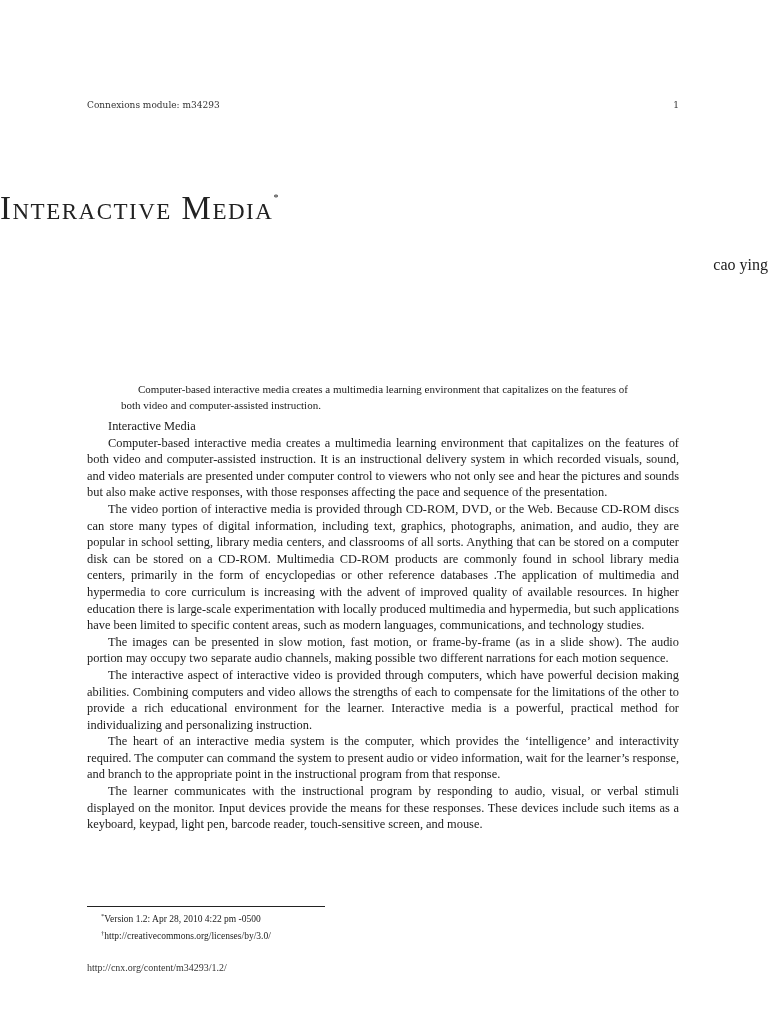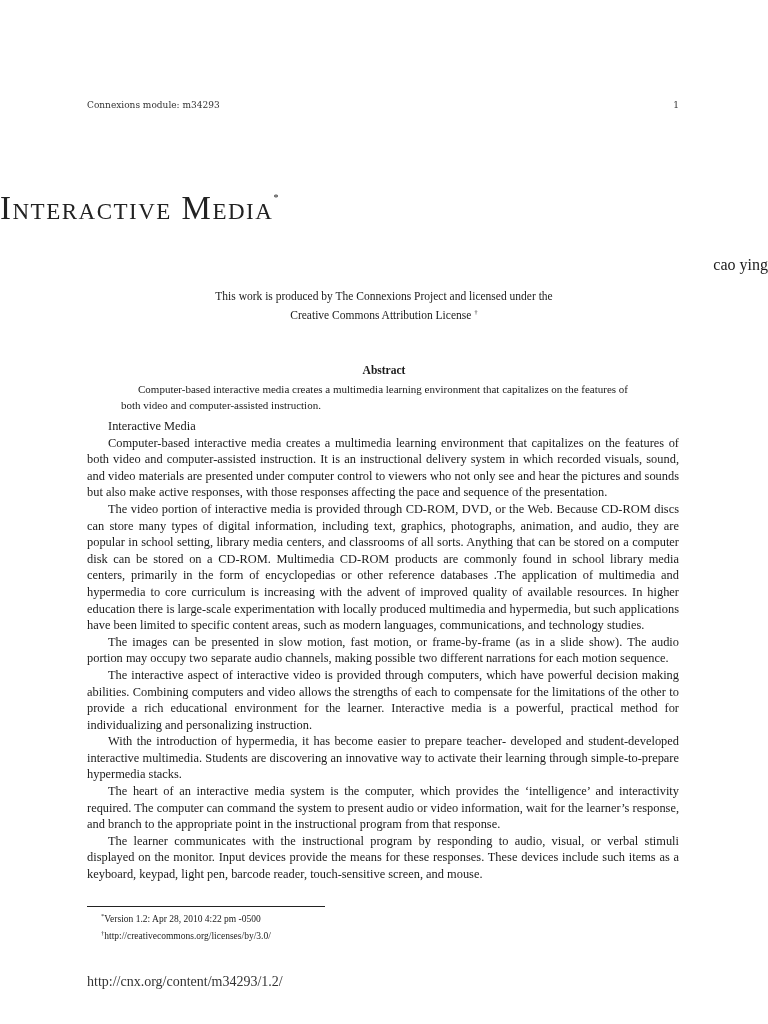--- a/index.html
+++ b/index.html
@@ -24,56 +24,47 @@
                    font-family: "Liberation Serif", serif; font-size: 11px; line-height: 15.5px; text-indent: 17px; }
   .body { position: absolute; top: 418px; left: 87px; width: 592px;
           font-family: "Liberation Serif", serif; font-size: 12.4px; line-height: 16.6px; text-align: justify; }
   .body .section-label { text-indent: 21px; margin: 0; }
   .body p { margin: 0; text-indent: 21px; }
   .footnote-rule { position: absolute; top: 906px; left: 87px; width: 238px; height: 0; border-top: 1px solid #222; }
   .footnotes { position: absolute; top: 909px; left: 87px; width: 400px;
                font-family: "Liberation Serif", serif; font-size: 9.5px; line-height: 13px; }
   .footnotes div { padding-left: 14px; }
   .footnotes sup { font-size: 6.5px; }
-  .page-footer { position: absolute; top: 962px; left: 87px; font-family: "Liberation Serif", serif; font-size: 14px; color: #333; margin-top: 12px; }
+  .page-footer { position: absolute; top: 962px; left: 87px; font-family: "Liberation Serif", serif; font-size: 10px; color: #333; }
 </style>
 </head>
 <body>
 
 <div class="page">
 
   <div class="running-head">
     <span class="left">Connexions module: m34293</span>
     <span class="right">1</span>
   </div>
 
   <div class="title">
     <span>Interactive Media</span><sup>*</sup>
   </div>
 
   <div class="author">cao ying</div>
 
-  <div class="license">
-    <div>This work is produced by The Connexions Project and licensed under the</div>
-    <div>
-      <span>Creative Commons Attribution License</span>
-      <sup>†</sup>
-    </div>
-  </div>
 
-  <div class="abstract-head">Abstract</div>
   <div class="abstract-body">Computer-based interactive media creates a multimedia learning environment that capitalizes on the features of both video and computer-assisted instruction.</div>
 
   <div class="body">
     <p class="section-label">Interactive Media</p>
     <p>Computer-based interactive media creates a multimedia learning environment that capitalizes on the features of both video and computer-assisted instruction. It is an instructional delivery system in which recorded visuals, sound, and video materials are presented under computer control to viewers who not only see and hear the pictures and sounds but also make active responses, with those responses affecting the pace and sequence of the presentation.</p>
     <p>The video portion of interactive media is provided through CD-ROM, DVD, or the Web. Because CD-ROM discs can store many types of digital information, including text, graphics, photographs, animation, and audio, they are popular in school setting, library media centers, and classrooms of all sorts. Anything that can be stored on a computer disk can be stored on a CD-ROM. Multimedia CD-ROM products are commonly found in school library media centers, primarily in the form of encyclopedias or other reference databases .The application of multimedia and hypermedia to core curriculum is increasing with the advent of improved quality of available resources. In higher education there is large-scale experimentation with locally produced multimedia and hypermedia, but such applications have been limited to specific content areas, such as modern languages, communications, and technology studies.</p>
     <p>The images can be presented in slow motion, fast motion, or frame-by-frame (as in a slide show). The audio portion may occupy two separate audio channels, making possible two different narrations for each motion sequence.</p>
     <p>The interactive aspect of interactive video is provided through computers, which have powerful decision making abilities. Combining computers and video allows the strengths of each to compensate for the limitations of the other to provide a rich educational environment for the learner. Interactive media is a powerful, practical method for individualizing and personalizing instruction.</p>
-    <p>With the introduction of hypermedia, it has become easier to prepare teacher- developed and student-developed interactive multimedia. Students are discovering an innovative way to activate their learning through simple-to-prepare hypermedia stacks.</p>
     <p>The heart of an interactive media system is the computer, which provides the ‘intelligence’ and interactivity required. The computer can command the system to present audio or video information, wait for the learner’s response, and branch to the appropriate point in the instructional program from that response.</p>
     <p>The learner communicates with the instructional program by responding to audio, visual, or verbal stimuli displayed on the monitor. Input devices provide the means for these responses. These devices include such items as a keyboard, keypad, light pen, barcode reader, touch-sensitive screen, and mouse.</p>
   </div>
 
   <div class="footnote-rule"></div>
 
   <div class="footnotes">
     <div><sup>*</sup><span>Version 1.2: Apr 28, 2010 4:22 pm -0500</span></div>
     <div><sup>†</sup><span>http://creativecommons.org/licenses/by/3.0/</span></div>
   </div>

